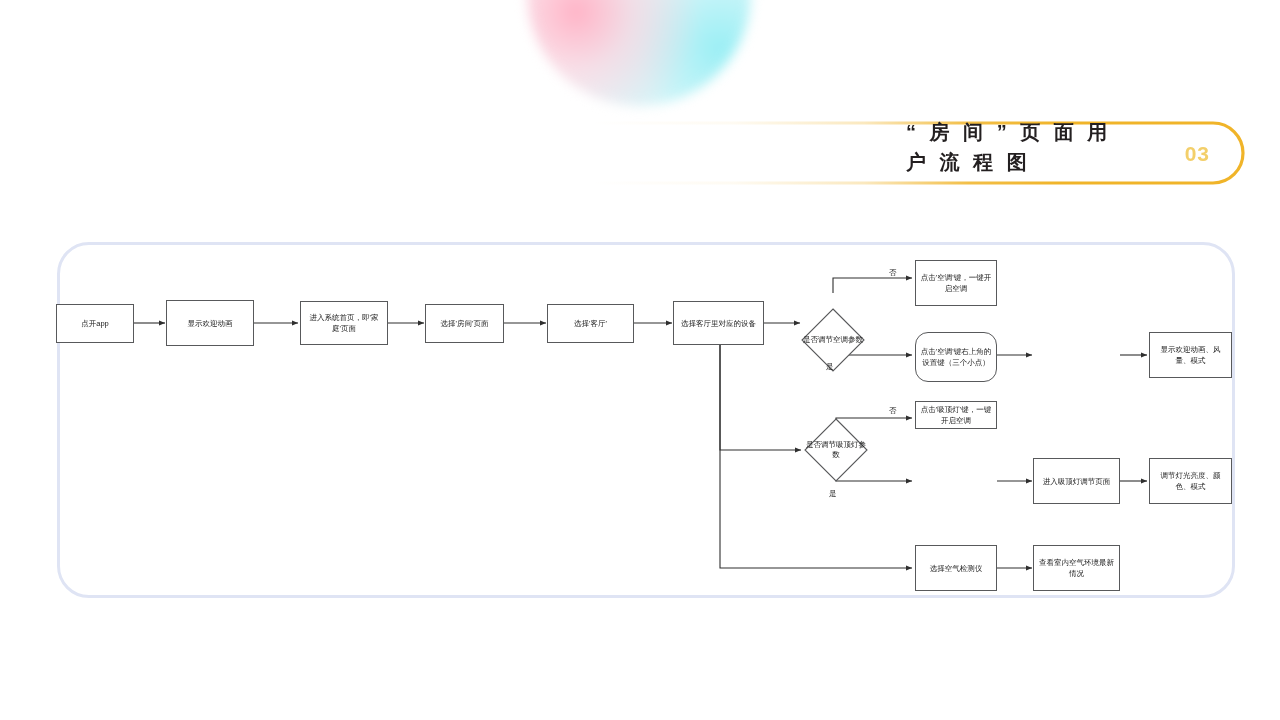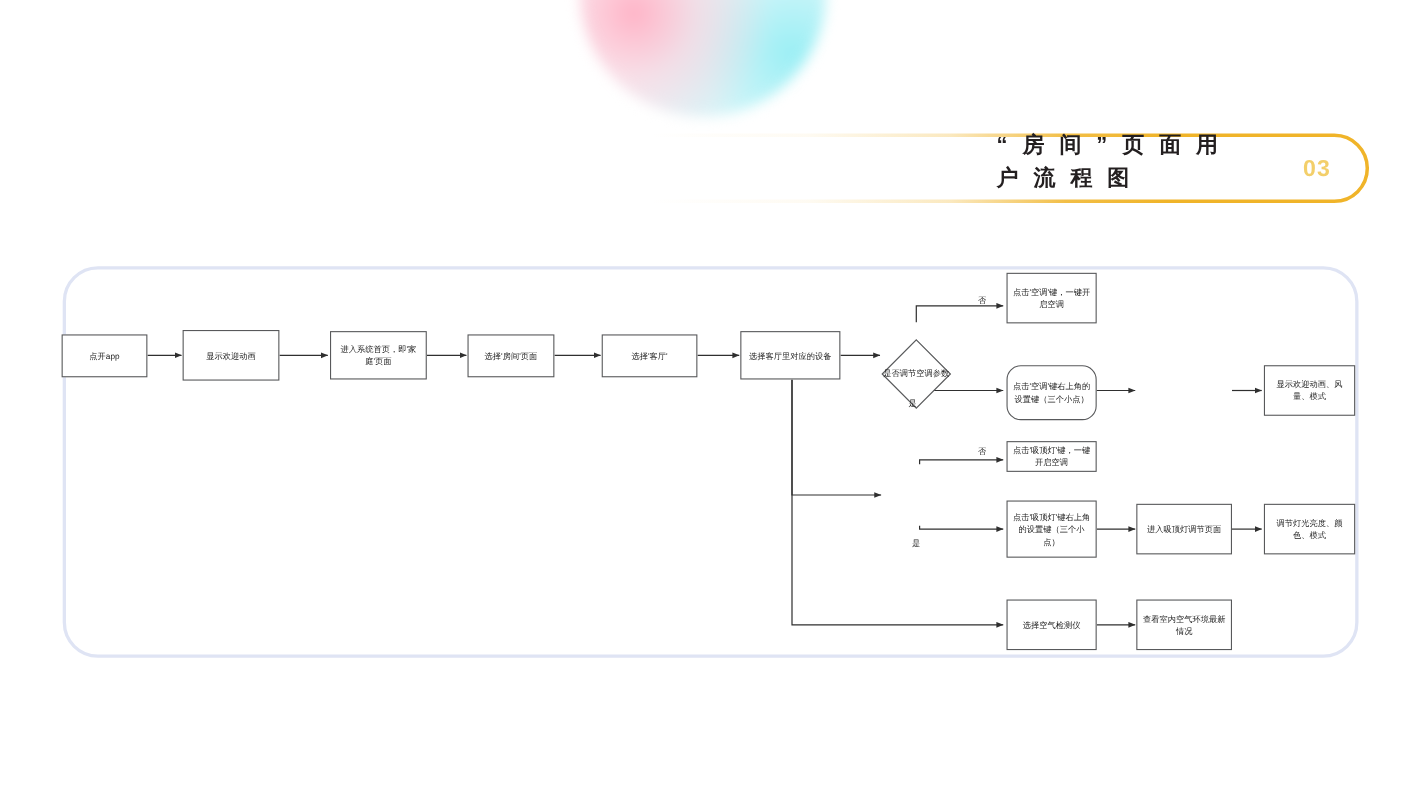--- a/index.html
+++ b/index.html
@@ -240,41 +240,44 @@
     <span>选择客厅里对应的设备</span>
   </div>
 
   <div class="diamond" style="left:801px; top:308px; width:64px; height:64px;">
     <svg class="dshape" viewBox="0 0 64 64" preserveAspectRatio="none">
       <polygon points="32,1 63,32 32,63 1,32" fill="#ffffff" stroke="#58595b" stroke-width="1.1"></polygon>
     </svg>
     <div class="dlabel">是否调节空调参数</div>
   </div>
 
-  <div class="node" style="left:915px; top:248px; width:82px;  height:46px;">
+  <div class="node" style="left:915px; top:260px; width:82px;  height:46px;">
     <span>点击'空调'键，一键开启空调</span>
   </div>
 
   <div class="node" style="left:915px; top:332px; width:82px;  height:50px;border-radius:13px;">
     <span>点击'空调'键右上角的设置键（三个小点）</span>
   </div>
 
 
   <div class="node" style="left:1149px; top:332px; width:83px;  height:46px;">
     <span>显示欢迎动画、风量、模式</span>
   </div>
 
+  <div class="diamond" style="left:804px; top:418px; width:64px; height:64px;">
+    <svg class="dshape" viewBox="0 0 64 64" preserveAspectRatio="none">
+      <polygon points="32,1 63,32 32,63 1,32" fill="#ffffff" stroke="#58595b" stroke-width="1.1"></polygon>
+    </svg>
+    <div class="dlabel">是否调节吸顶灯参数</div>
+  </div>
 
   <div class="node" style="left:915px; top:401px; width:82px;  height:28px;">
     <span>点击'吸顶灯'键，一键开启空调</span>
   </div>
 
-  <div class="node" style="left:915px; top:455px; width:82px;  height:52px;">
-    <span>点击'吸顶灯'键右上角的设置键（三个小点）</span>
-  </div>
 
   <div class="node" style="left:1033px; top:458px; width:87px;  height:46px;">
     <span>进入吸顶灯调节页面</span>
   </div>
 
   <div class="node" style="left:1149px; top:458px; width:83px;  height:46px;">
     <span>调节灯光亮度、颜色、模式</span>
   </div>
 
   <div class="node" style="left:915px; top:545px; width:82px;  height:46px;">

